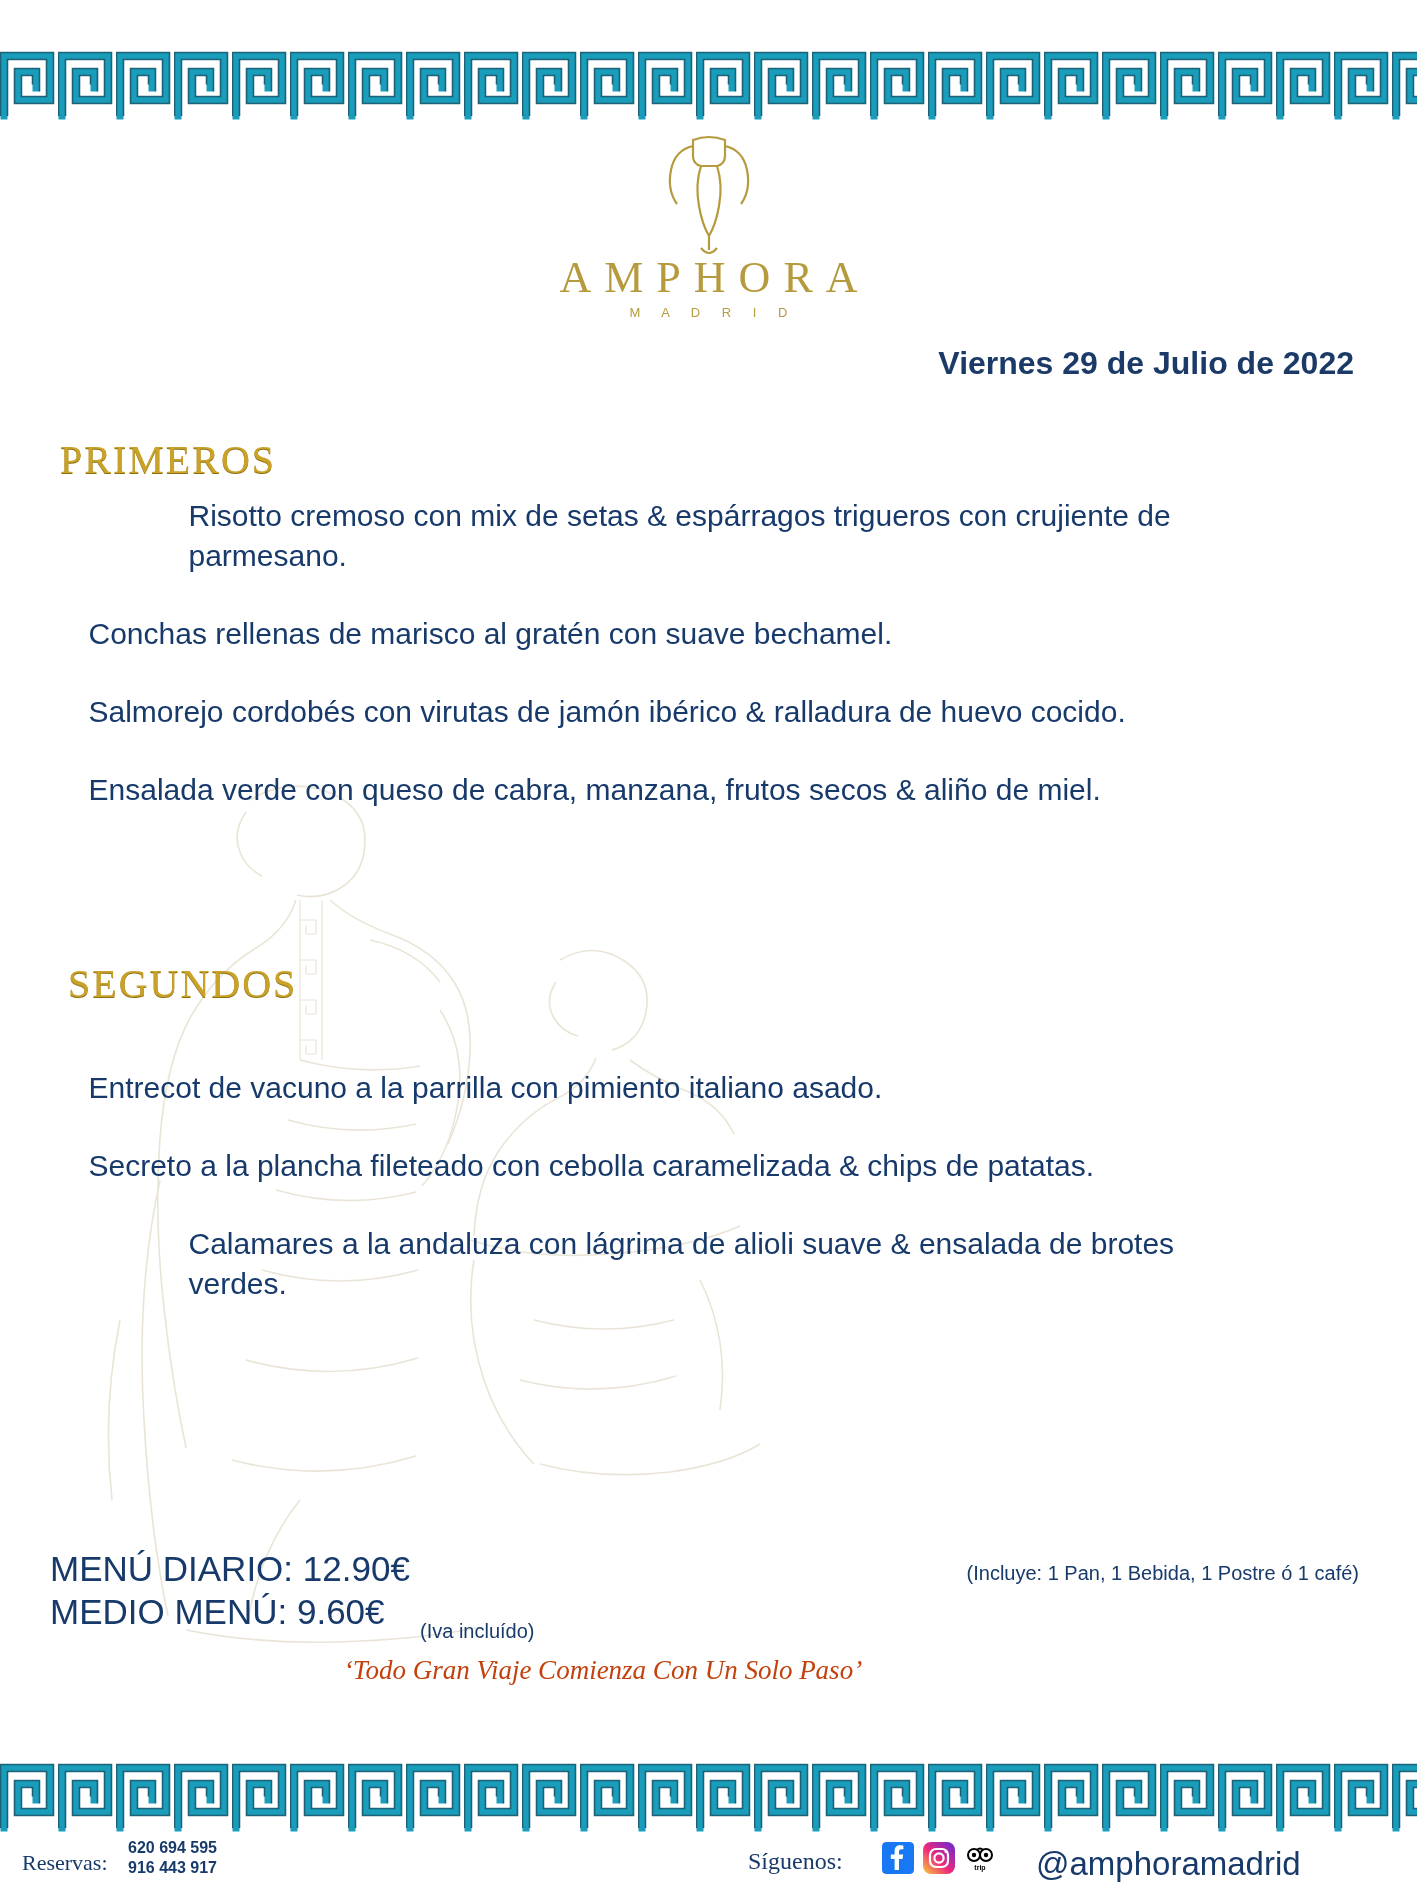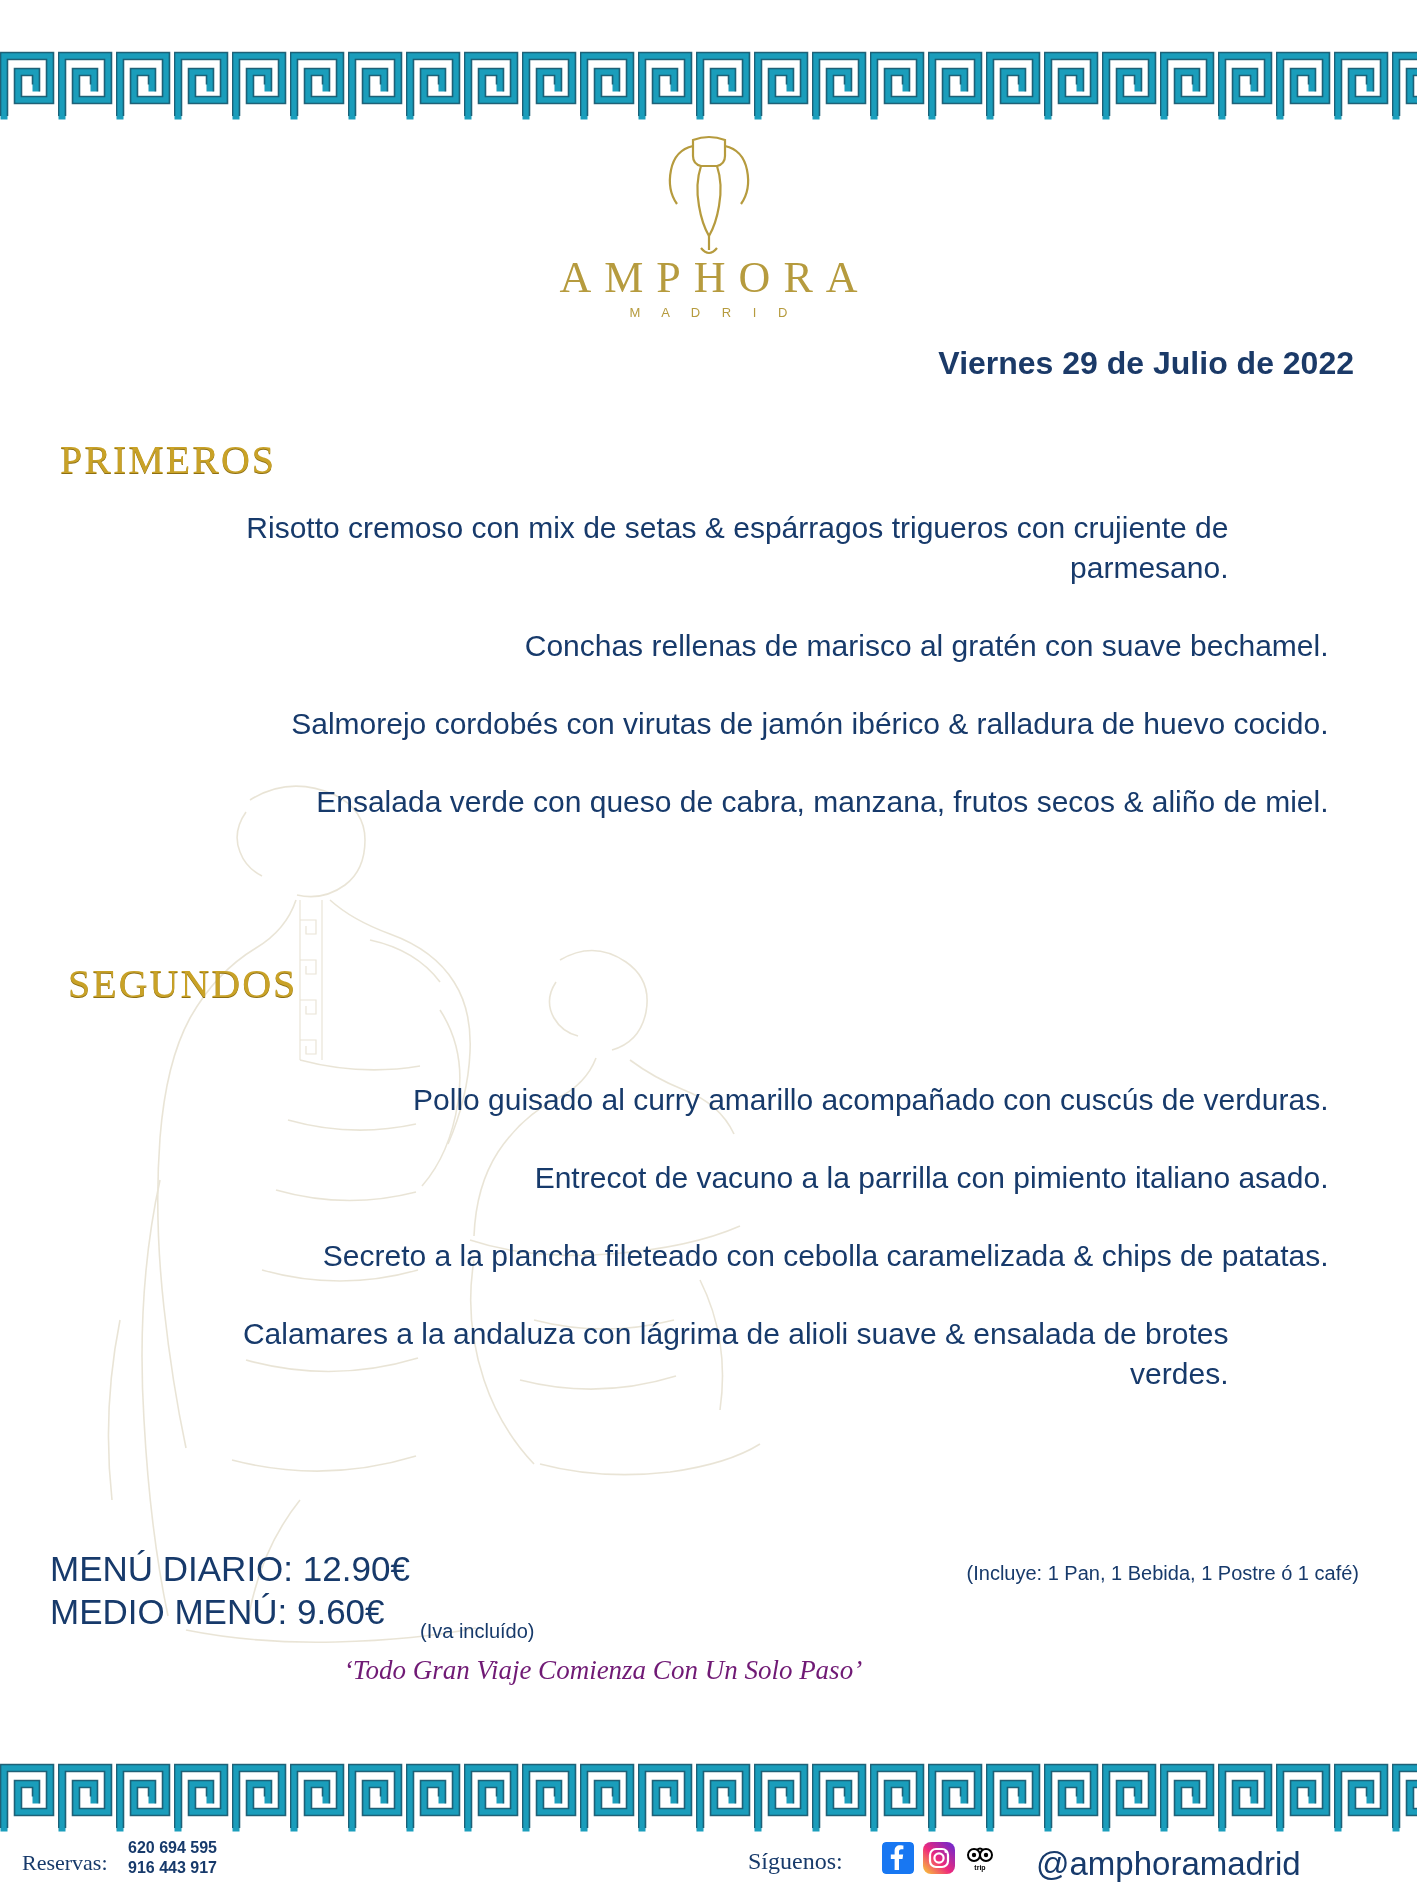--- a/index.html
+++ b/index.html
@@ -101,22 +101,21 @@
     text-shadow: 0 1px 0 #8d6f14;
   }
   #primeros-title { top: 392px; left: 60px; margin-top: 44px; }
   #segundos-title { top: 960px; left: 68px; }
 
   
   .dish-list {
     position: absolute;
     left: 0;
     width: 1417px;
-    text-align: right;
-    margin-top: 12px;
+    text-align: left;
   }
   #primeros-list { top: 496px; }
   #segundos-list { top: 1068px; }
 
   .dish {
     font-family: "Liberation Sans", sans-serif;
     font-size: 30px;
     line-height: 1.33;
     color: #173a6b;
     margin: 0 auto 38px auto;
@@ -154,21 +153,21 @@
   }
   .motto {
     position: absolute;
     left: 0;
     top: 1655px;
     width: 1166px;
     text-align: center;
     font-family: "Liberation Serif", serif;
     font-style: italic;
     font-size: 27px;
-    color: #701a75;
+    color: #c2410c;
     padding-left: 40px;
   }
 
   
   .footer {
     position: absolute;
     left: 0;
     top: 1832px;
     width: 1417px;
     height: 58px;
@@ -557,21 +556,20 @@
 <div class="section-title" id="primeros-title">PRIMEROS</div>
 <div class="dish-list" id="primeros-list">
   <div class="dish narrow">Risotto cremoso con mix de setas &amp; espárragos trigueros con crujiente de parmesano.</div>
   <div class="dish">Conchas rellenas de marisco al gratén con suave bechamel.</div>
   <div class="dish">Salmorejo cordobés con virutas de jamón ibérico &amp; ralladura de huevo cocido.</div>
   <div class="dish">Ensalada verde con queso de cabra, manzana, frutos secos &amp; aliño de miel.</div>
 </div>
 
 <div class="section-title" id="segundos-title">SEGUNDOS</div>
 <div class="dish-list" id="segundos-list">
-  <div class="dish">Pollo guisado al curry amarillo acompañado con cuscús de verduras.</div>
   <div class="dish">Entrecot de vacuno a la parrilla con pimiento italiano asado.</div>
   <div class="dish">Secreto a la plancha fileteado con cebolla caramelizada &amp; chips de patatas.</div>
   <div class="dish narrow">Calamares a la andaluza con lágrima de alioli suave &amp; ensalada de brotes verdes.</div>
 </div>
 
 <div class="prices">
   <div class="price-line">MENÚ DIARIO: 12.90€</div>
   <div class="price-line">MEDIO MENÚ: 9.60€</div>
 </div>
 <div class="iva">(Iva incluído)</div>

